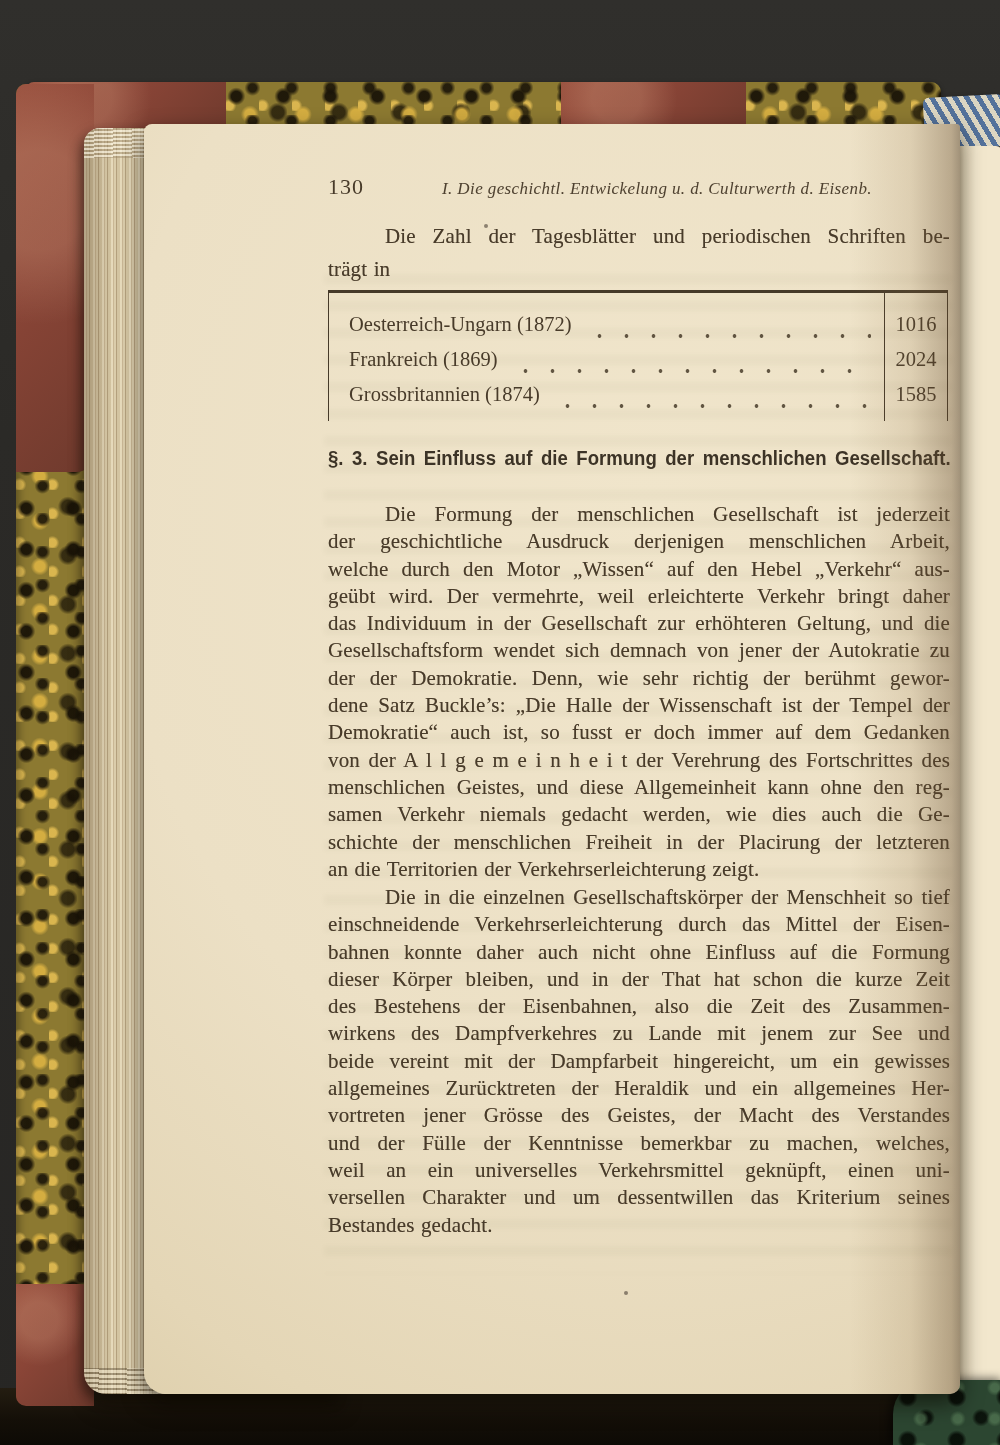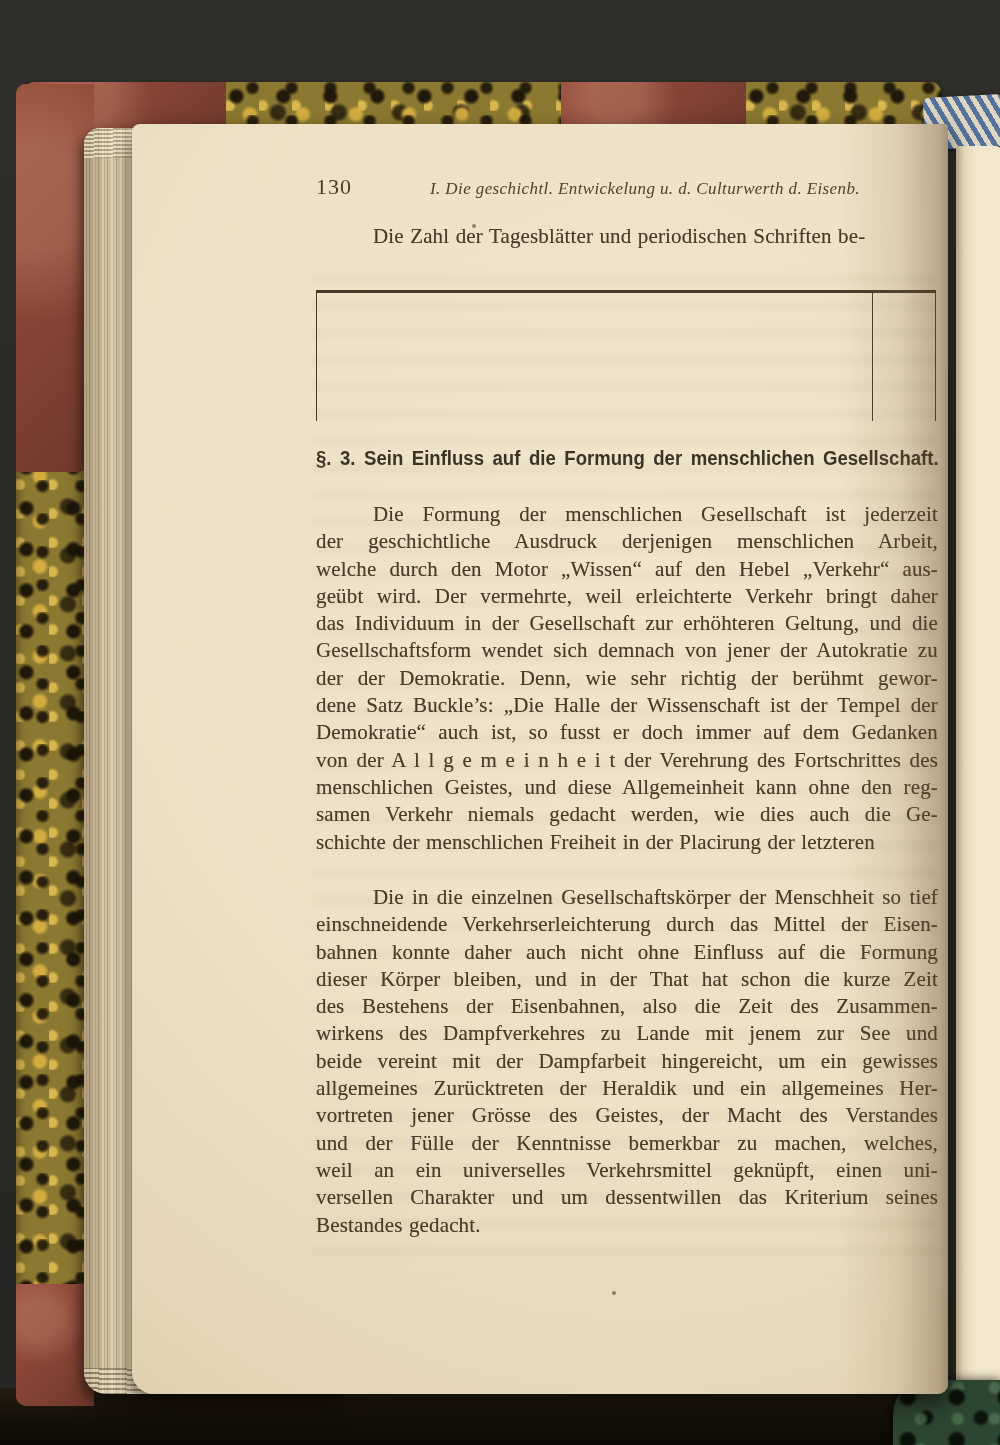--- a/index.html
+++ b/index.html
@@ -52,21 +52,21 @@
   .stack::before{content:"";position:absolute;left:0;right:46px;top:0;height:30px;opacity:.75;
     border-radius:16px 0 0 0;
     background:repeating-linear-gradient(177deg,rgba(250,244,226,.85) 0 2px,rgba(150,130,98,.55) 2px 4px);}
   .stack::after{content:"";position:absolute;left:0;right:60px;bottom:0;height:26px;opacity:.8;
     border-radius:0 0 0 22px;
     background:repeating-linear-gradient(2deg,rgba(60,45,25,.45) 0 2px,rgba(240,230,205,.65) 2px 5px);}
   .nextpage{position:absolute;left:956px;top:146px;width:46px;height:1246px;
     border-radius:0 6px 6px 0;
     background:linear-gradient(90deg,#cdbb97 0,#e9dcbe 8px,var(--nextpage) 20px);}
   
-  .page{position:absolute;left:132px;top:124px;width:816px;height:1270px;
+  .page{position:absolute;left:144px;top:124px;width:816px;height:1270px;
     border-radius:8px 4px 10px 22px;color:var(--ink);
     background:radial-gradient(120% 90% at 62% 30%, #f0e5cb 0%, var(--paper) 55%, #e4d6b6 85%, #dccda9 100%);
     box-shadow:0 10px 22px rgba(10,6,2,.6);}
   .page::after{content:"";position:absolute;right:0;top:0;bottom:0;width:110px;
     border-radius:0 4px 10px 0;pointer-events:none;
     background:linear-gradient(90deg, rgba(140,110,70,0) 0, rgba(140,110,70,.16) 55%, rgba(96,70,40,.36) 92%, rgba(70,50,28,.45) 100%);}
   .bleed{position:absolute;left:180px;top:150px;width:628px;height:1000px;opacity:.07;
     filter:blur(2px);pointer-events:none;
     background:repeating-linear-gradient(180deg, rgba(100,102,66,.55) 0 10px, rgba(100,102,66,0) 10px 27px);}
   .speck{position:absolute;width:4px;height:4px;border-radius:50%;background:rgba(60,50,40,.55);}
@@ -128,42 +128,61 @@
     <div class="speck" style="left:340px;top:100px"></div>
     <div class="speck" style="left:480px;top:1167px"></div>
 
     <div class="pagehead">
       <span class="pagenum">130</span>
       <span class="runhead">I. Die geschichtl. Entwickelung u. d. Culturwerth d. Eisenb.</span>
     </div>
 
     <div class="intro">
         <div class="bline">Die Zahl der Tagesblätter und periodischen Schriften be-</div>
+        <div class="bline">trägt in</div>
       </div>
 
     <div class="ttable">
       <div class="colsep"></div>
+      <div>
+          <div class="trow">
+          <span class="tlabel">Oesterreich-Ungarn (1872)</span>
+          <span class="leader"></span>
+          <span class="tval">1016</span>
+        </div>
+          <div class="trow">
+          <span class="tlabel">Frankreich (1869)</span>
+          <span class="leader"></span>
+          <span class="tval">2024</span>
+        </div>
+          <div class="trow">
+          <span class="tlabel">Grossbritannien (1874)</span>
+          <span class="leader"></span>
+          <span class="tval">1585</span>
+        </div>
+        </div>
     </div>
 
     <h2 class="heading">§. 3. Sein Einfluss auf die Formung der menschlichen Gesellschaft.</h2>
 
     <div class="para p1">
         <div class="bline">Die Formung der menschlichen Gesellschaft ist jederzeit</div>
         <div class="bline">der geschichtliche Ausdruck derjenigen menschlichen Arbeit,</div>
         <div class="bline">welche durch den Motor „Wissen“ auf den Hebel „Verkehr“ aus-</div>
         <div class="bline">geübt wird. Der vermehrte, weil erleichterte Verkehr bringt daher</div>
         <div class="bline">das Individuum in der Gesellschaft zur erhöhteren Geltung, und die</div>
         <div class="bline">Gesellschaftsform wendet sich demnach von jener der Autokratie zu</div>
         <div class="bline">der der Demokratie. Denn, wie sehr richtig der berühmt gewor-</div>
         <div class="bline">dene Satz Buckle’s: „Die Halle der Wissenschaft ist der Tempel der</div>
         <div class="bline">Demokratie“ auch ist, so fusst er doch immer auf dem Gedanken</div>
         <div class="bline">von der A l l g e m e i n h e i t der Verehrung des Fortschrittes des</div>
         <div class="bline">menschlichen Geistes, und diese Allgemeinheit kann ohne den reg-</div>
         <div class="bline">samen Verkehr niemals gedacht werden, wie dies auch die Ge-</div>
         <div class="bline">schichte der menschlichen Freiheit in der Placirung der letzteren</div>
+        <div class="bline">an die Territorien der Verkehrserleichterung zeigt.</div>
       </div>
 
     <div class="para p2">
         <div class="bline">Die in die einzelnen Gesellschaftskörper der Menschheit so tief</div>
         <div class="bline">einschneidende Verkehrserleichterung durch das Mittel der Eisen-</div>
         <div class="bline">bahnen konnte daher auch nicht ohne Einfluss auf die Formung</div>
         <div class="bline">dieser Körper bleiben, und in der That hat schon die kurze Zeit</div>
         <div class="bline">des Bestehens der Eisenbahnen, also die Zeit des Zusammen-</div>
         <div class="bline">wirkens des Dampfverkehres zu Lande mit jenem zur See und</div>
         <div class="bline">beide vereint mit der Dampfarbeit hingereicht, um ein gewisses</div>

